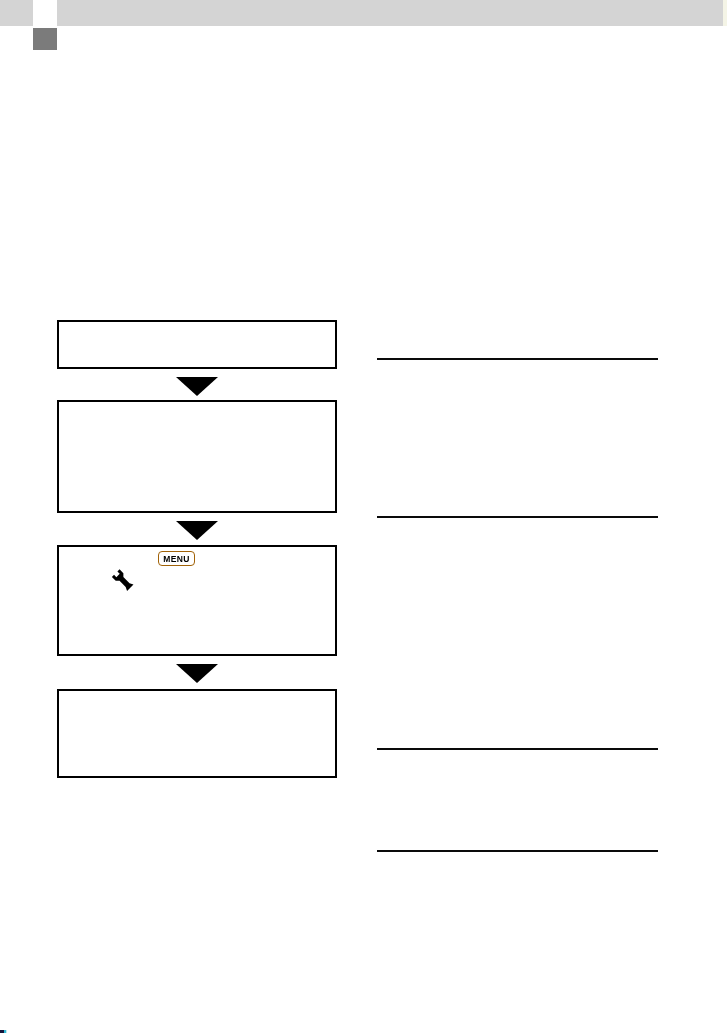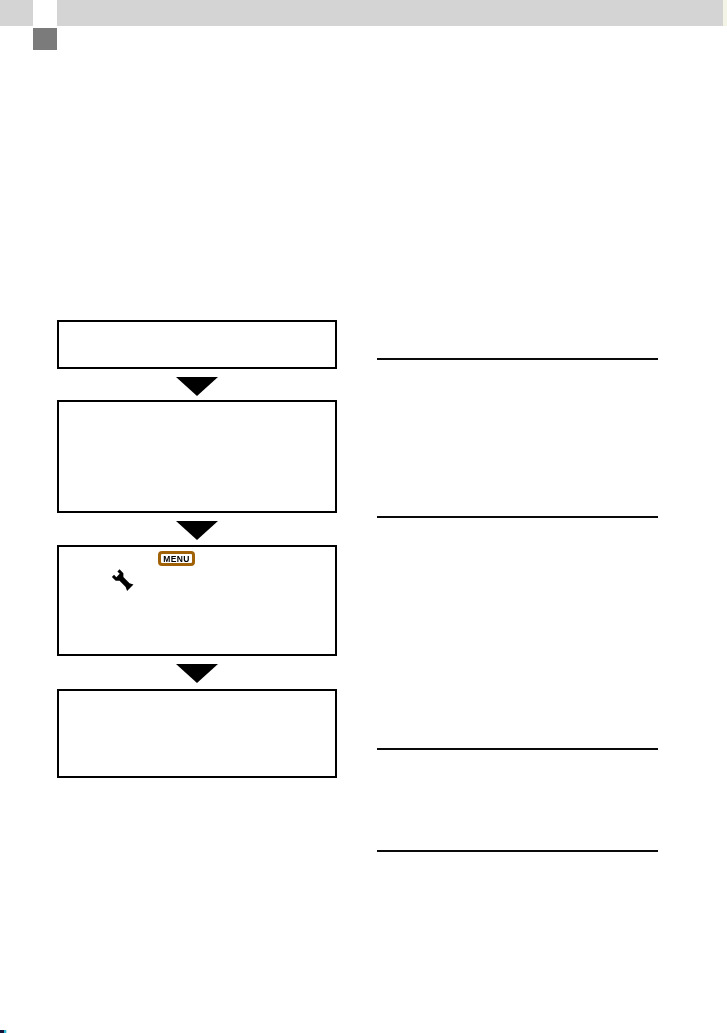--- a/index.html
+++ b/index.html
@@ -63,21 +63,21 @@
   }
   .arrow-1 { top: 377px; }
   .arrow-2 { top: 521px; }
   .arrow-3 { top: 664px; }
 
   
   .menu-badge {
     position: absolute;
     left: 99px; top: 4px;
     width: 37px; height: 15px;
-    border: 3px solid #a16207;
+    border: 1px solid #a16207;
     border-radius: 4px;
     display: flex;
     align-items: center;
     justify-content: center;
     font-size: 8.5px;
     font-weight: 600;
     letter-spacing: 0.4px;
     color: #000000;
     background: #ffffff;
     box-sizing: border-box;

